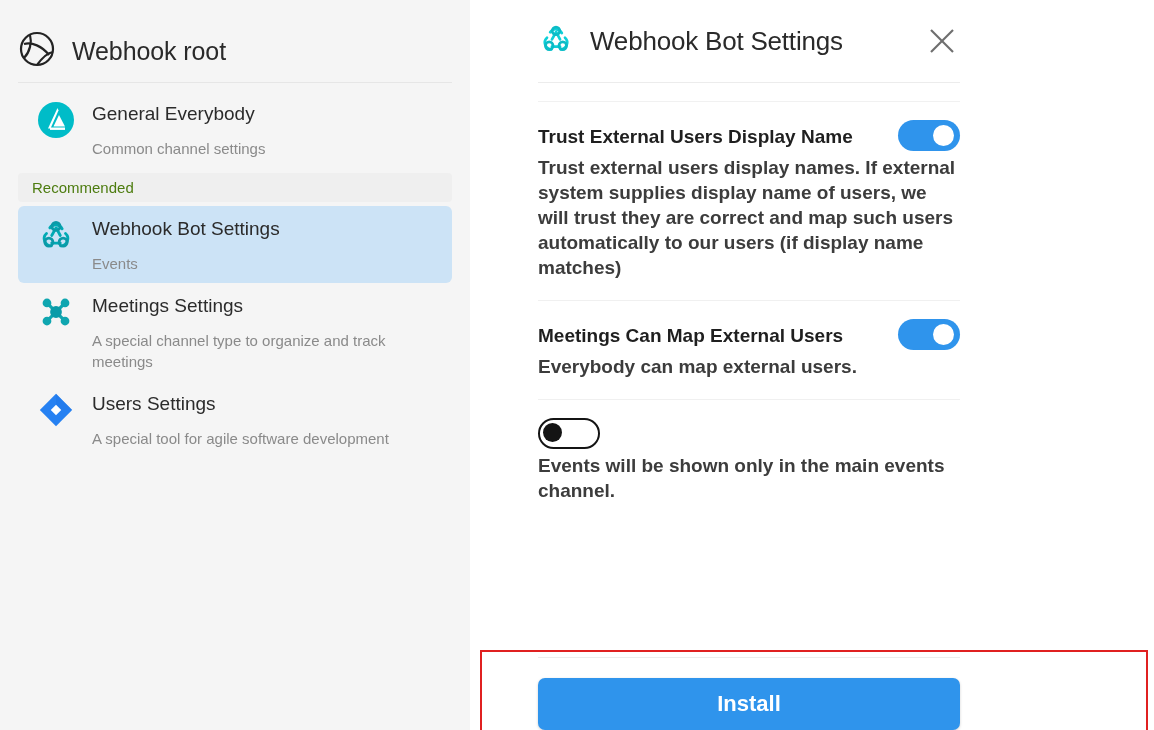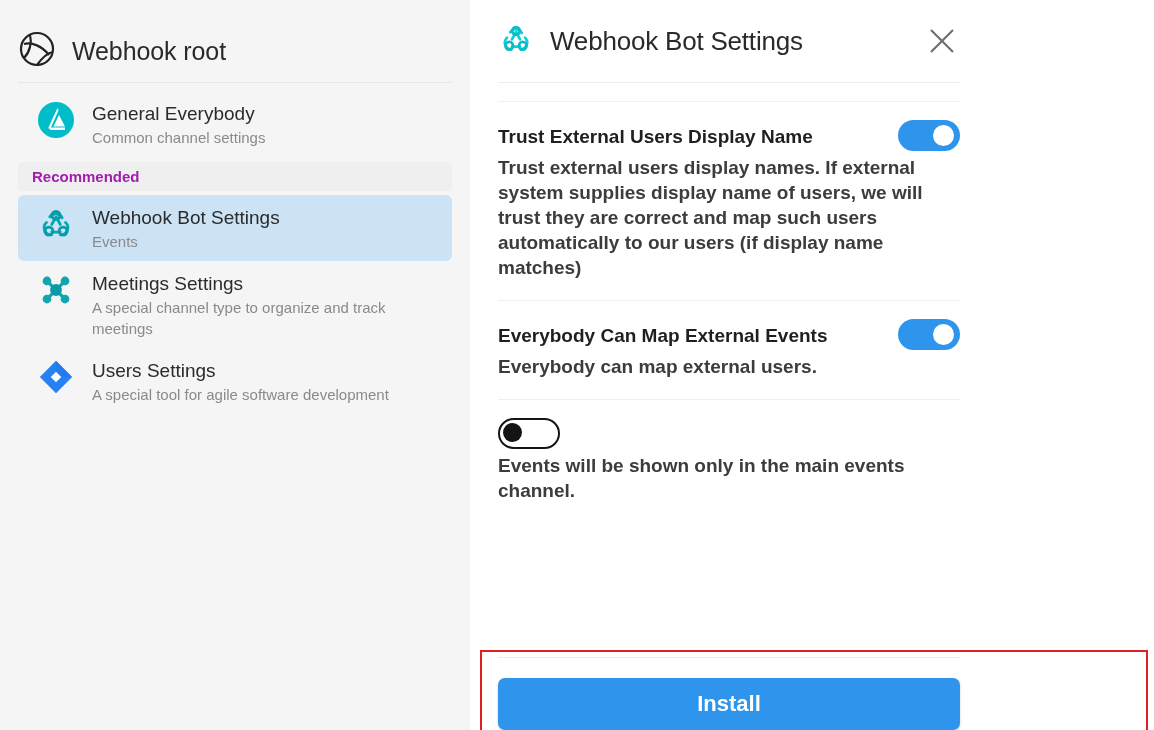--- a/index.html
+++ b/index.html
@@ -6,20 +6,21 @@
   html, body {
     width: 1154px; height: 730px;
     font-family: "Liberation Sans", sans-serif;
     background: #ffffff;
     overflow: hidden;
   }
   .app {
     display: flex;
     width: 988px; height: 730px;
     position: relative;
+    gap: 40px;
   }
 
   
   .sidebar {
     width: 470px;
     height: 730px;
     background: #f5f5f5;
     position: relative;
     flex: 0 0 470px;
   }
@@ -63,32 +64,31 @@
   .side-item .name {
     font-size: 19px;
     color: #2b2b2b;
     line-height: 25px;
     font-weight: 400;
   }
   .side-item .desc {
     font-size: 15px;
     color: #8a8a8a;
     line-height: 21px;
-    margin-top: 1px;
+    margin-top: 12px;
     max-width: 330px;
   }
 
   .group-label {
     background: #efefef;
     margin: 5px 18px 4px 18px;
     padding: 6px 14px;
     font-size: 15px;
-    color: #a21caf;
+    color: #4d7c0f;
     border-radius: 4px;
-    font-weight: bold;
   }
 
   
   .panel {
     flex: 1 1 auto;
     height: 730px;
     background: #ffffff;
     position: relative;
     display: flex;
     flex-direction: column;
@@ -353,21 +353,21 @@
           <div class="toggle on">
             <span class="knob"></span>
           </div>
         </div>
         <div class="setting-desc">Trust external users display names. If external system supplies display name of users, we will trust they are correct and map such users automatically to our users (if display name matches)</div>
         <div class="sep"></div>
       </div>
 
       <div class="setting">
         <div class="setting-row">
-          <div class="setting-title">Everybody Can Map External Events</div>
+          <div class="setting-title">Meetings Can Map External Users</div>
           <div class="toggle on">
             <span class="knob"></span>
           </div>
         </div>
         <div class="setting-desc">Everybody can map external users.</div>
         <div class="sep"></div>
       </div>
 
       <div class="setting">
         <div class="setting-row">

